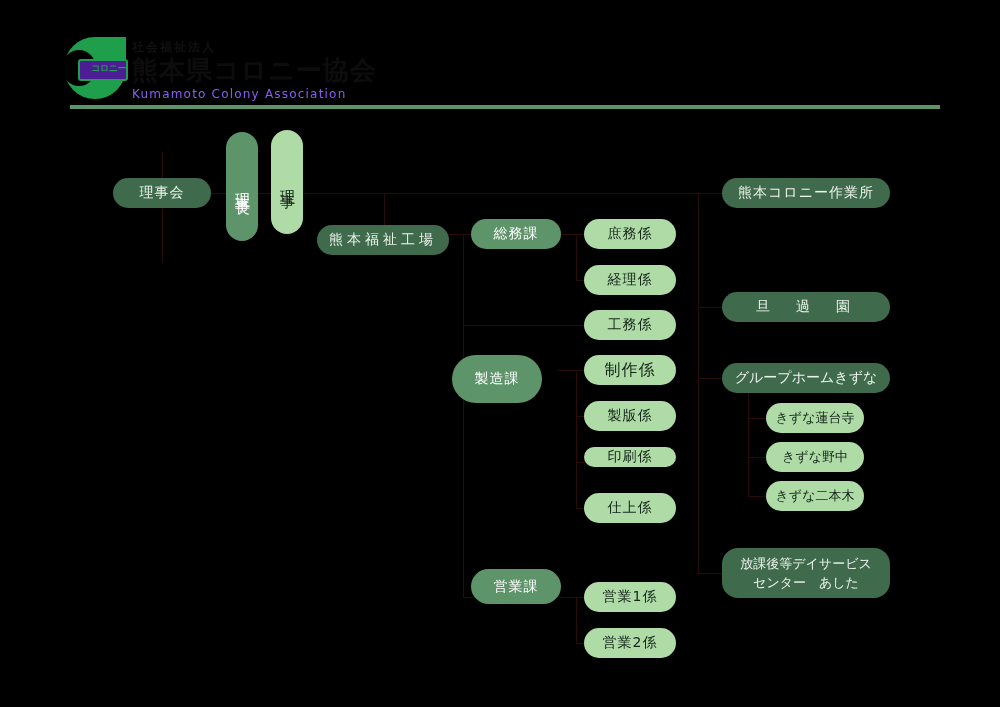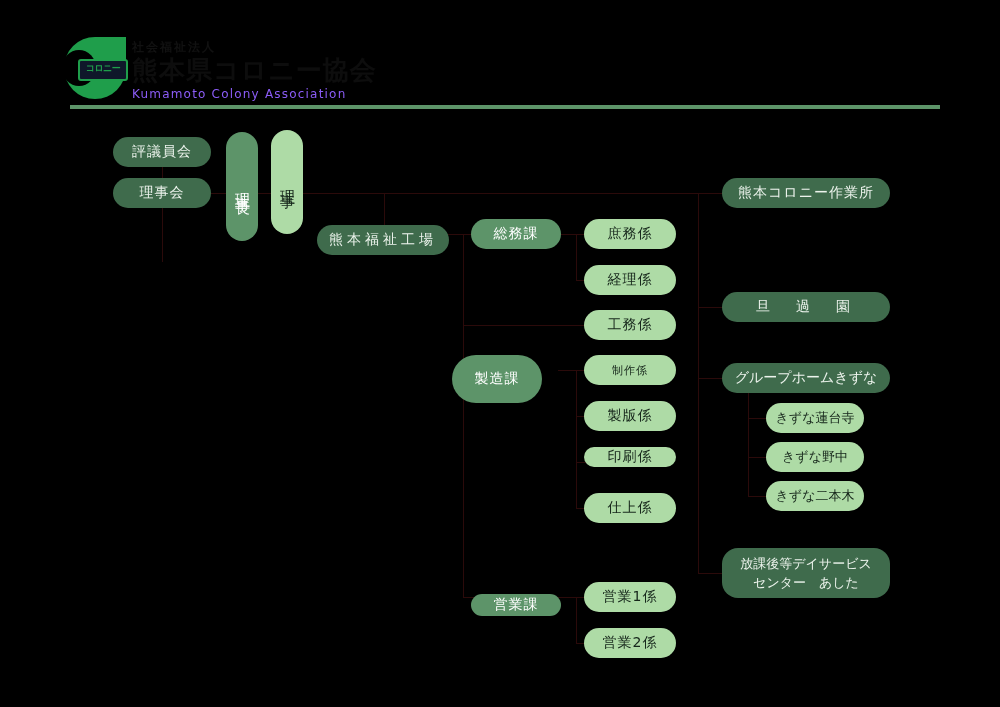--- a/index.html
+++ b/index.html
@@ -27,23 +27,23 @@
   .logo-notch{
     position:absolute;left:-2px;top:13px;width:34px;height:36px;
     background:#000000;
     border-radius:50%;
   }
   .logo-wordmark{
     position:absolute;left:14px;top:22px;
     width:46px;height:18px;
     border:2px solid #1F9E4B;
     border-radius:3px;
-    background:#0f172a;
+    background:#4c1d95;
     color:#1F9E4B;
-    font-size:9px;line-height:15px;text-align:center;
+    font-size:9px;line-height:15px;text-align:right;
     letter-spacing:-0.5px;
     font-weight:bold;
   }
   .logo-text{position:absolute;left:132px;top:40px;}
   .logo-kicker{
     font-size:12px;color:#111111;letter-spacing:2px;line-height:14px;
     font-weight:bold;
   }
   .logo-main{
     font-size:26px;color:#0d0d0d;letter-spacing:1px;line-height:32px;
@@ -147,23 +147,20 @@
     <div class="ln h" style="left:698px;top:75px;width:28px;"></div>
     <div class="ln h" style="left:698px;top:189px;width:28px;"></div>
     <div class="ln h" style="left:698px;top:260px;width:28px;"></div>
     <div class="ln h" style="left:698px;top:455px;width:28px;"></div>
 
     <div class="ln v" style="left:748px;top:260px;height:118px;"></div>
     <div class="ln h" style="left:748px;top:300px;width:18px;"></div>
     <div class="ln h" style="left:748px;top:339px;width:18px;"></div>
     <div class="ln h" style="left:748px;top:378px;width:18px;"></div>
 
-    <div class="node dark" style="left:113px;top:19px;width:98px;height:30px;font-size:14px;">
-      <span>評議員会</span>
-    </div>
     <div class="node dark" style="left:113px;top:60px;width:98px;height:30px;font-size:14px;">
       <span>理事会</span>
     </div>
 
     <div class="node mid vert" style="left:226px;top:14px;width:32px;height:109px;font-size:15px;">
       <span>理事長</span>
     </div>
     <div class="node light vert" style="left:271px;top:12px;width:32px;height:104px;font-size:15px;">
       <span>理事</span>
     </div>
@@ -171,35 +168,35 @@
     <div class="node dark" style="left:317px;top:107px;width:132px;height:30px;font-size:14px;letter-spacing:4px;">
       <span>熊本福祉工場</span>
     </div>
 
     <div class="node mid" style="left:471px;top:101px;width:90px;height:30px;font-size:14px;">
       <span>総務課</span>
     </div>
     <div class="node mid" style="left:452px;top:237px;width:90px;height:48px;font-size:14px;">
       <span>製造課</span>
     </div>
-    <div class="node mid" style="left:471px;top:476px;width:90px;height:22px;font-size:14px;">
+    <div class="node mid" style="left:471px;top:451px;width:90px;height:35px;font-size:14px;">
       <span>営業課</span>
     </div>
 
     <div class="node light" style="left:584px;top:101px;width:92px;height:30px;font-size:14px;">
       <span>庶務係</span>
     </div>
     <div class="node light" style="left:584px;top:147px;width:92px;height:30px;font-size:14px;">
       <span>経理係</span>
     </div>
     <div class="node light" style="left:584px;top:192px;width:92px;height:30px;font-size:14px;">
       <span>工務係</span>
     </div>
 
-    <div class="node light" style="left:584px;top:237px;width:92px;height:30px;font-size:11px;">
+    <div class="node light" style="left:584px;top:237px;width:92px;height:30px;font-size:16px;">
       <span>制作係</span>
     </div>
     <div class="node light" style="left:584px;top:283px;width:92px;height:30px;font-size:14px;">
       <span>製版係</span>
     </div>
     <div class="node light" style="left:584px;top:329px;width:92px;height:20px;font-size:14px;">
       <span>印刷係</span>
     </div>
     <div class="node light" style="left:584px;top:375px;width:92px;height:30px;font-size:14px;">
       <span>仕上係</span>

